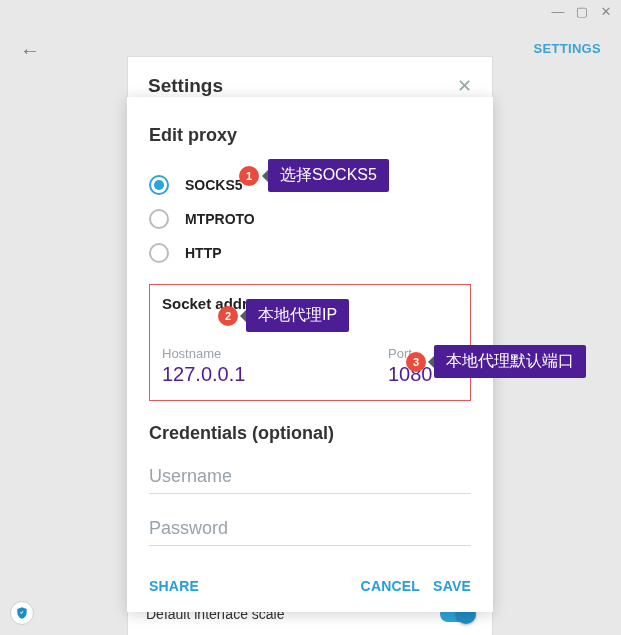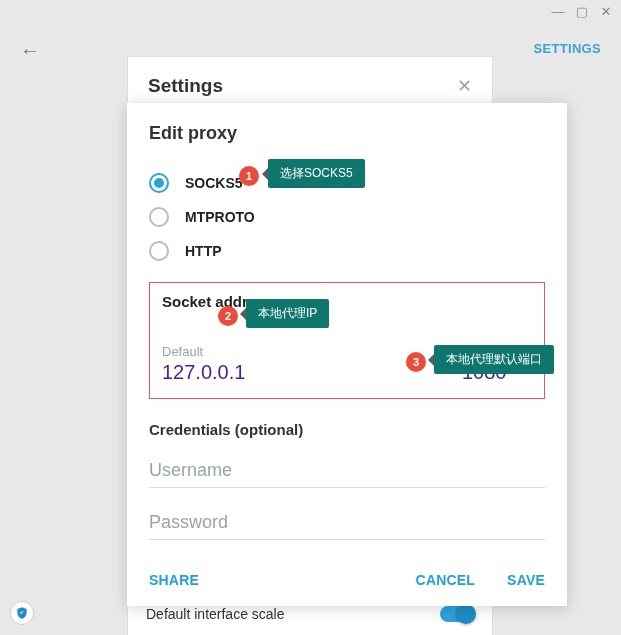--- a/index.html
+++ b/index.html
@@ -36,24 +36,24 @@
     width:366px; height:580px;
     background:#fff;
     border:1px solid #ddd;
     padding:18px 20px;
   }
   .panel-h { display:flex; align-items:center; }
   .panel-title { font-size:19px; font-weight:600; color:#333;}
   .panel-close { margin-left:auto; color:#9aa; font-size:18px;}
   
   .dialog {
-    position:absolute; top:103px; left:127px;
-    width:440px; background:#fff;
+    position:absolute; top:97px; left:127px;
+    width:366px; background:#fff;
     box-shadow:0 2px 14px rgba(0,0,0,.18);
-    padding:20px 22px 18px 22px;
+    padding:28px 22px 18px 22px;
   }
   .dlg-title { font-size:18px; font-weight:600; margin-bottom:22px;}
   .radio-row { display:flex; align-items:center; height:34px; cursor:pointer;}
   .radio {
     width:20px; height:20px; border-radius:50%;
     border:2px solid #b8bbbf; margin-right:16px;
     display:flex; align-items:center; justify-content:center;
   }
   .radio.sel { border-color:#2da3da;}
   .radio.sel::after { content:""; width:10px; height:10px; border-radius:50%; background:#2da3da;}
@@ -62,30 +62,30 @@
     border:1px solid #e05a5a;
     margin-top:14px; padding:10px 12px 14px 12px;
     display:flex; gap:30px;
   }
   .section-h { font-size:15px; font-weight:600; color:#222; margin-bottom:4px; width:100%;}
   .col { display:flex; flex-direction:column; }
   .col.host { flex:1;}
   .col.port { width:70px;}
   .lbl { font-size:13px; color:#9aa3a9; margin-bottom:2px;}
   .val { font-size:20px; color:#4c1d95;}
-  .cred-h { font-size:15px; font-weight:600; margin-top:22px; margin-bottom:16px;}
+  .cred-h { font-size:18px; font-weight:600; margin-top:22px; margin-bottom:16px;}
   .field {
     border:none; border-bottom:1px solid #d7dbde;
     width:100%; height:34px; font-size:18px; color:#8b5cf6;
     margin-bottom:18px; outline:none;
   }
   .field::placeholder { color:#9aa3a9; }
   .actions { display:flex; margin-top:14px;}
   .link-btn { color:#249edc; font-weight:600; font-size:14px; cursor:pointer; letter-spacing:.2px;}
-  .actions .right { margin-left:auto; display:flex; gap:32px;}
+  .actions .right { margin-left:auto; display:flex; gap:13px;}
   
   .bottom-row {
     position:absolute; left:127px; top:590px; width:366px;
     background:#fff; border:1px solid #ddd;
     height:48px; display:flex; align-items:center;
     padding:0 18px;
   }
   .toggle {
     margin-left:auto; width:34px; height:16px; border-radius:10px;
     background:#2da3da; position:relative;
@@ -103,22 +103,22 @@
     color:#1e8cc5; font-size:14px;
   }
   
   .num-badge{
     display:inline-flex; align-items:center; justify-content:center;
     width:20px; height:20px; border-radius:50%;
     background:#e94b3c; color:#fff; font-size:11px; font-weight:600;
     position:absolute;
   }
   .tip{
-    position:absolute; background:#0f766e; color:#fff;
-    font-size:12px; padding:6px 12px; border-radius:2px;
+    position:absolute; background:#4c1d95; color:#fff;
+    font-size:16px; padding:6px 12px; border-radius:2px;
     white-space:nowrap;
   }
   .tip::before{
     content:""; position:absolute; left:-6px; top:50%; transform:translateY(-50%);
     border:6px solid transparent; border-right-color:#555d60; border-left:none;
   }
 </style>
 </head>
 <body>
 
@@ -164,21 +164,21 @@
     <span class="radio-label">MTPROTO</span>
   </div>
   <div class="radio-row">
     <span class="radio"></span>
     <span class="radio-label">HTTP</span>
   </div>
 
   <div class="socket-box" style="flex-wrap:wrap;">
     <div class="section-h">Socket address</div>
     <div class="col host">
-      <span class="lbl">Default</span>
+      <span class="lbl">Hostname</span>
       <span class="val">127.0.0.1</span>
     </div>
     <div class="col port">
       <span class="lbl">Port</span>
       <span class="val">1080</span>
     </div>
   </div>
 
   <div class="cred-h">Credentials (optional)</div>
   <input class="field" placeholder="Username" style="">

